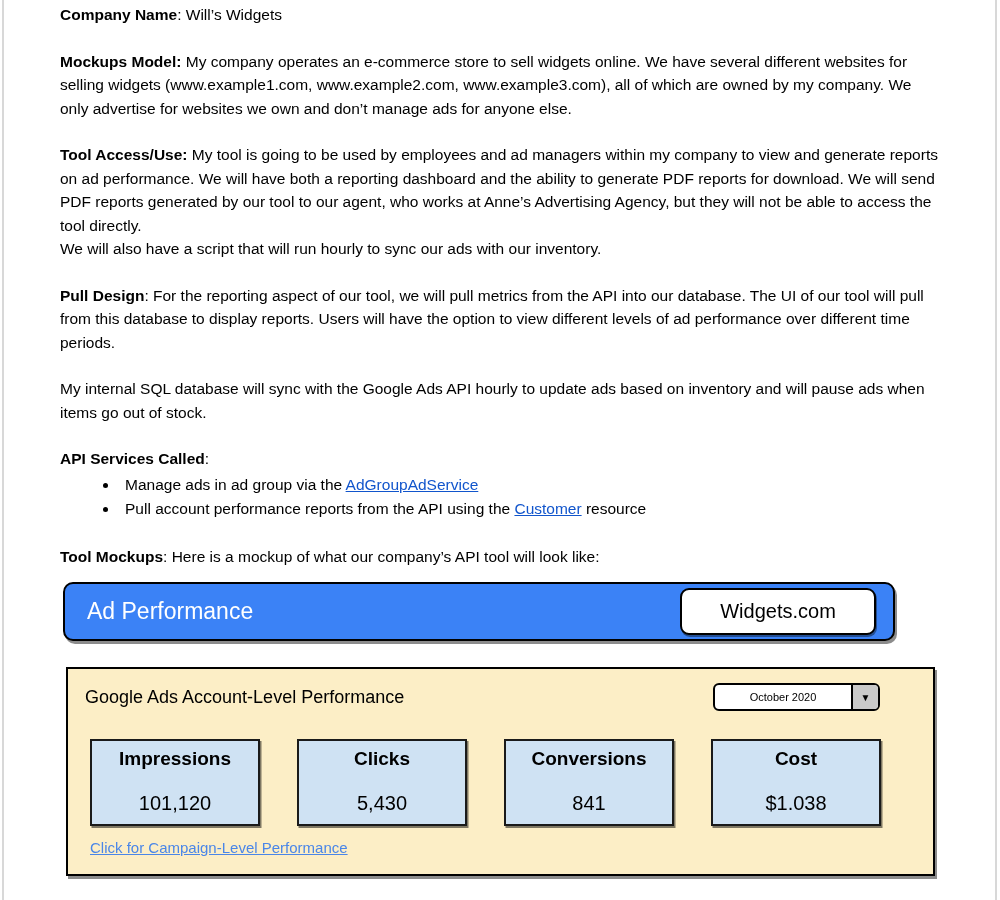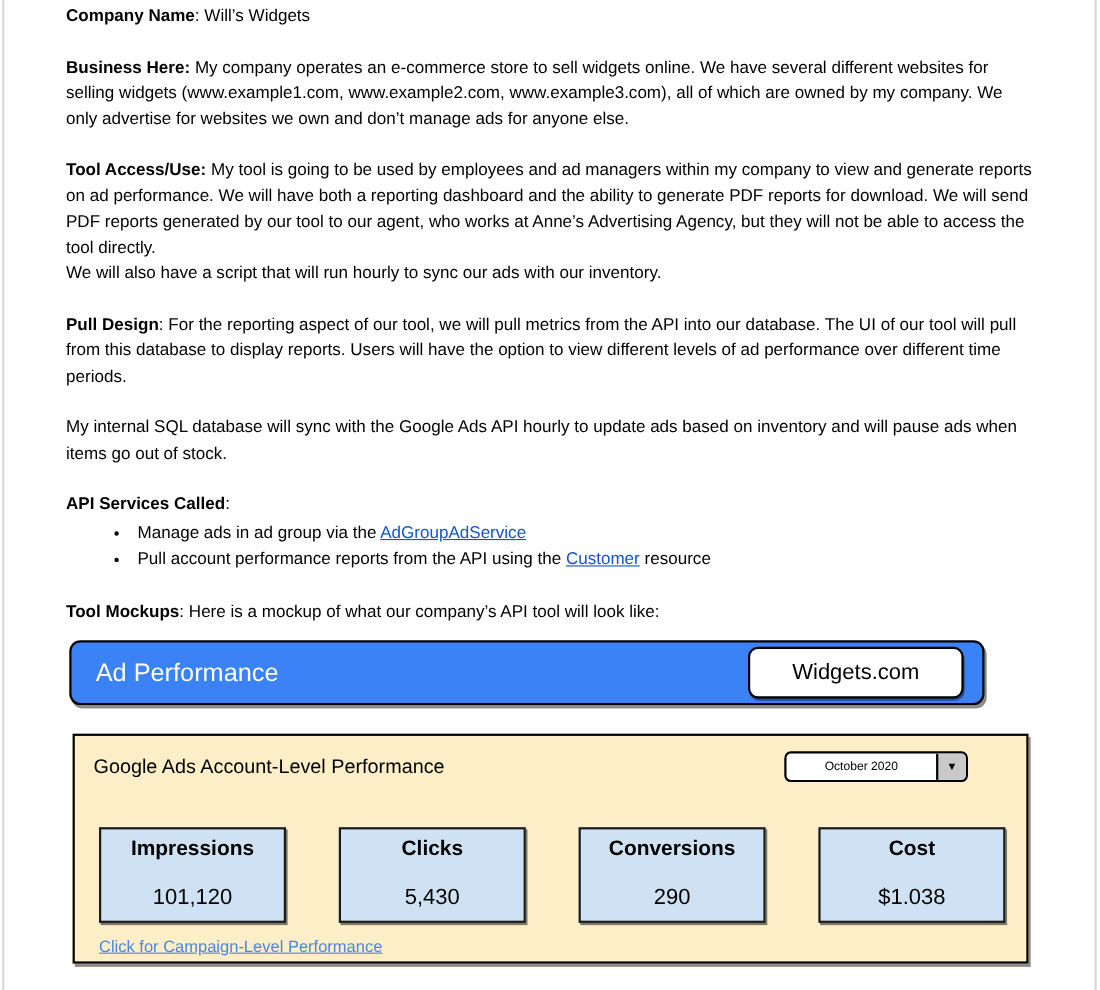--- a/index.html
+++ b/index.html
@@ -121,23 +121,23 @@
     background: #c9c9c9;
     border-left: 2px solid #000000;
     display: flex;
     align-items: center;
     justify-content: center;
     font-size: 10px;
     color: #000000;
   }
   .cards-row {
     display: flex;
-    gap: 48px;
+    gap: 37px;
     padding-left: 22px;
-    margin-top: 41px;
+    margin-top: 28px;
   }
   .metric-card {
     width: 170px;
     height: 87px;
     box-sizing: border-box;
     background: #cfe2f3;
     border: 2px solid #1a1a1a;
     box-shadow: 1.5px 2px 0 rgba(0,0,0,0.5);
     display: flex;
     flex-direction: column;
@@ -162,21 +162,21 @@
   }
 </style>
 </head>
 <body>
 
 <div class="page">
   <div class="content">
 
     <p class="para"><b>Company Name</b><span>: Will’s Widgets</span></p>
 
-    <p class="para"><b>Business Here:</b><span> My company operates an e-commerce store to sell widgets online. We have several different websites for selling widgets (www.example1.com, www.example2.com, www.example3.com), all of which are owned by my company. We only advertise for websites we own and don’t manage ads for anyone else.</span></p>
+    <p class="para"><b>Mockups Model:</b><span> My company operates an e-commerce store to sell widgets online. We have several different websites for selling widgets (www.example1.com, www.example2.com, www.example3.com), all of which are owned by my company. We only advertise for websites we own and don’t manage ads for anyone else.</span></p>
 
     <p class="para"><b>Tool Access/Use:</b><span> My tool is going to be used by employees and ad managers within my company to view and generate reports on ad performance. We will have both a reporting dashboard and the ability to generate PDF reports for download. We will send PDF reports generated by our tool to our agent, who works at Anne’s Advertising Agency, but they will not be able to access the tool directly.</span><br><span>We will also have a script that will run hourly to sync our ads with our inventory.</span></p>
 
     <p class="para"><b>Pull Design</b><span>: For the reporting aspect of our tool, we will pull metrics from the API into our database. The UI of our tool will pull from this database to display reports. Users will have the option to view different levels of ad performance over different time periods.</span></p>
 
     <p class="para">My internal SQL database will sync with the Google Ads API hourly to update ads based on inventory and will pause ads when items go out of stock.</p>
 
     <p class="para" style="margin-bottom:0;"><b>API Services Called</b><span>:</span></p>
 
     <ul class="bullets">
@@ -208,21 +208,21 @@
           <div class="metric-card">
             <span class="metric-label">Impressions</span>
             <span class="metric-value">101,120</span>
           </div>
           <div class="metric-card">
             <span class="metric-label">Clicks</span>
             <span class="metric-value">5,430</span>
           </div>
           <div class="metric-card">
             <span class="metric-label">Conversions</span>
-            <span class="metric-value">290</span>
+            <span class="metric-value">841</span>
           </div>
           <div class="metric-card">
             <span class="metric-label">Cost</span>
             <span class="metric-value">$1.038</span>
           </div>
         </div>
 
         <a class="campaign-link">Click for Campaign-Level Performance</a>
       </div>
 

